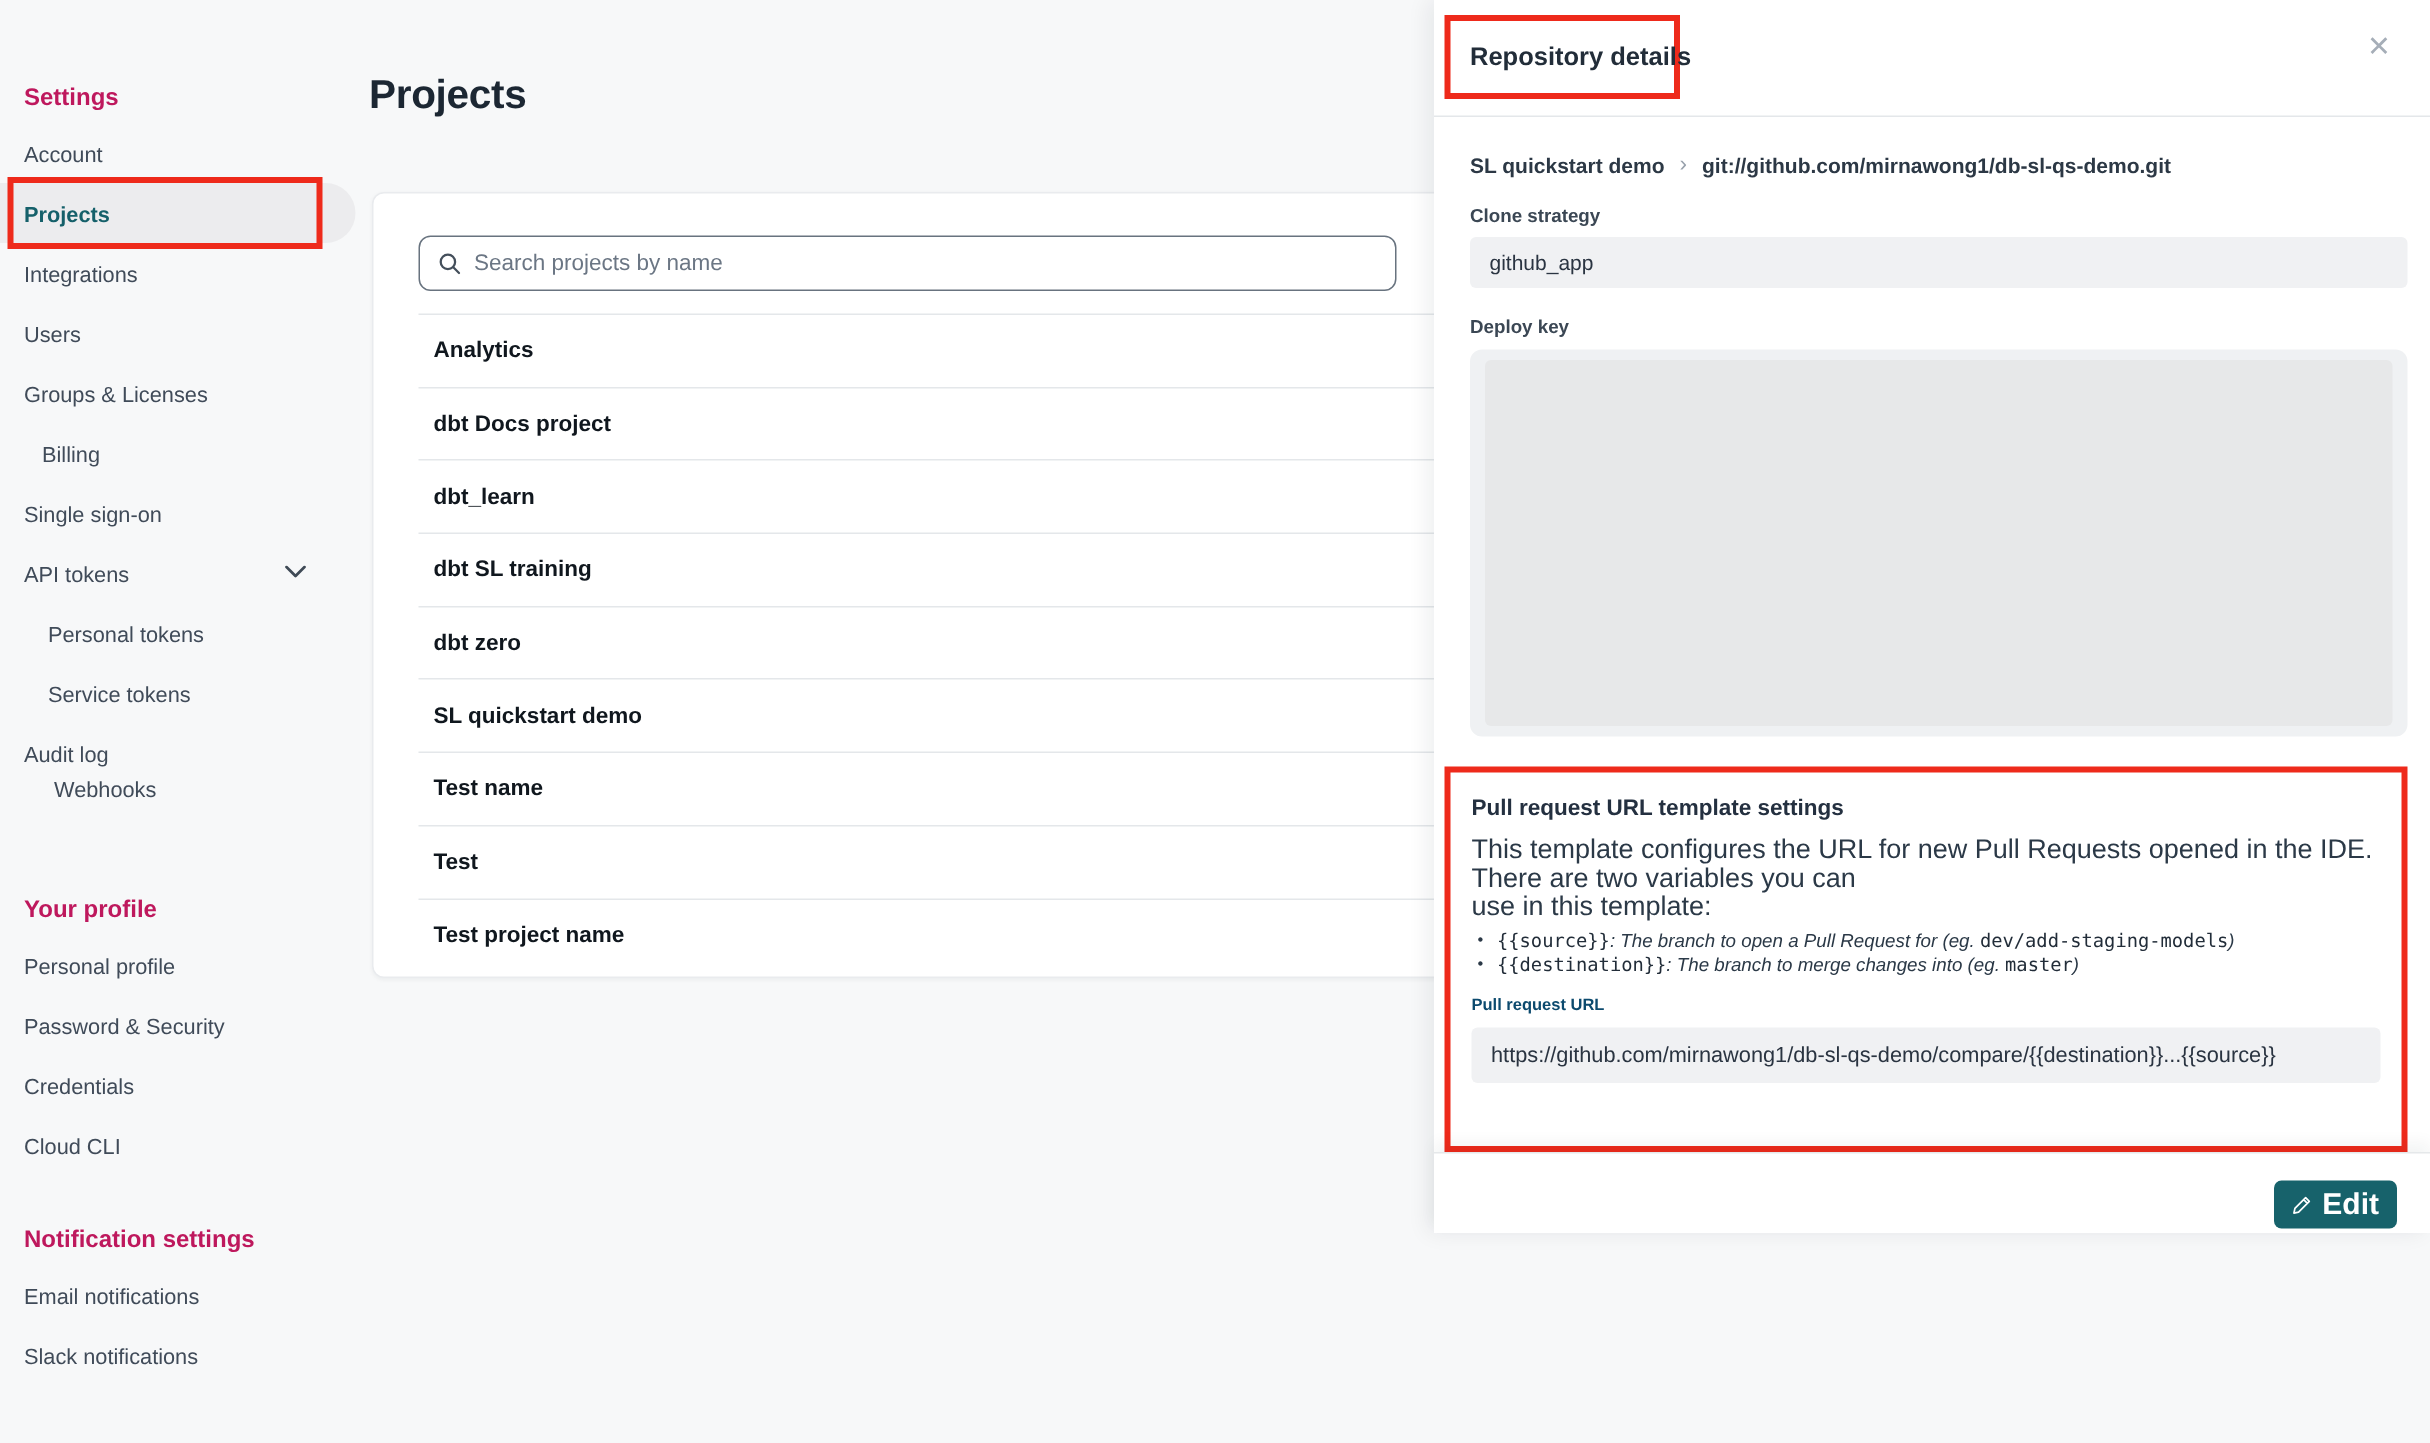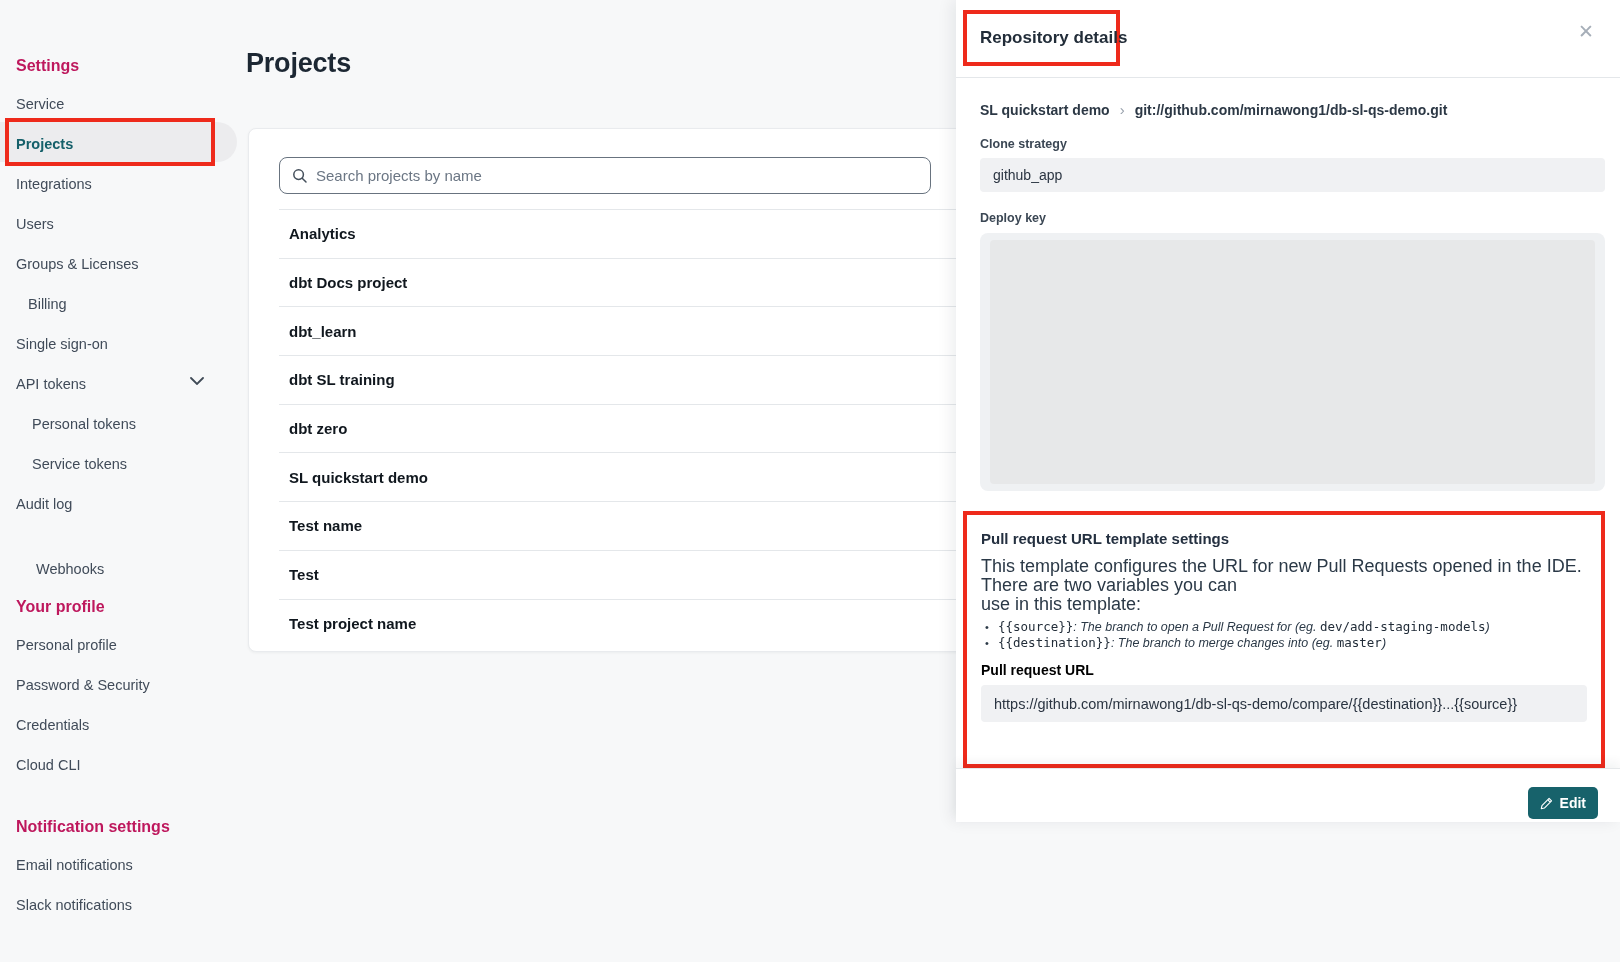--- a/index.html
+++ b/index.html
@@ -116,64 +116,64 @@
   .pr-bullets{margin-top:5px;list-style:none;}
   .pr-bullets li{
     font-size:12.5px;font-style:italic;color:#2b3947;line-height:16px;
     padding-left:17px;position:relative;
   }
   .pr-bullets li::before{content:"•";position:absolute;left:4px;font-style:normal;font-size:11px;}
   .code{
     font-family:"DejaVu Sans Mono","Liberation Mono",monospace;
     font-style:normal;font-size:12.5px;color:#222d39;
   }
-  .pr-url-label{margin-top:12px;font-size:14px;font-weight:700;color:#000000;height:15px;line-height:15px;}
+  .pr-url-label{margin-top:12px;font-size:11px;font-weight:700;color:#0c4a6e;height:15px;line-height:15px;}
   .pr-url-field{
     margin-top:7px;height:37px;background:var(--field-bg);border-radius:4px;
     display:flex;align-items:center;padding-left:13px;font-size:14.5px;color:#2a3441;
   }
 
   .panel-footer{
     position:absolute;left:0;bottom:0;width:100%;height:54px;background:#fff;
     border-top:1px solid #e5e8ea;box-shadow:0 -6px 10px rgba(25,35,45,0.05);
   }
   .edit-btn{
     position:absolute;right:22px;top:18px;height:32px;min-width:58px;
     background:var(--teal-btn);color:#fff;border:none;border-radius:5px;
     font-family:"Liberation Sans","DejaVu Sans",sans-serif;
-    font-size:14px;font-weight:700;cursor:pointer;
+    font-size:20px;font-weight:700;cursor:pointer;
     display:flex;align-items:center;justify-content:center;gap:7px;padding:0 12px;
   }
   .icon{line-height:0;display:inline-flex;}
 </style>
 </head>
 <body>
 
 <div class="stage">
 
   <nav class="sidebar">
     <div class="nav-pill"></div>
     <div class="side-heading" style="top:56px">Settings</div>
     <div id="nav-settings">
-        <div class="nav-item" style="top: 85px;"><span>Service</span></div>
+        <div class="nav-item" style="top: 85px;"><span>Account</span></div>
         <div class="nav-item active" style="top: 125px;"><span>Projects</span></div>
         <div class="nav-item" style="top: 165px;"><span>Integrations</span></div>
         <div class="nav-item" style="top: 205px;"><span>Users</span></div>
         <div class="nav-item" style="top: 245px;"><span>Groups &amp; Licenses</span></div>
         <div class="nav-item" style="top: 285px; padding-left: 28px;"><span>Billing</span></div>
         <div class="nav-item" style="top: 325px;"><span>Single sign-on</span></div>
         <div class="nav-item" style="top: 365px;"><span>API tokens</span><span class="nav-chevron icon">
             <svg width="14" height="8" viewBox="0 0 14 8">
               <polyline points="1,1 7,7 13,1" fill="none" stroke="#3f4a56" stroke-width="1.8" stroke-linecap="round"></polyline>
             </svg>
           </span></div>
         <div class="nav-item child" style="top: 405px;"><span>Personal tokens</span></div>
         <div class="nav-item child" style="top: 445px;"><span>Service tokens</span></div>
         <div class="nav-item" style="top: 485px;"><span>Audit log</span></div>
-        <div class="nav-item" style="top: 550px; padding-left: 36px;"><span>Webhooks</span></div>
+        <div class="nav-item" style="top: 508px; padding-left: 36px;"><span>Webhooks</span></div>
       </div>
 
     <div class="side-heading" style="top:597px">Your profile</div>
     <div id="nav-profile">
         <div class="nav-item" style="top: 626px;"><span>Personal profile</span></div>
         <div class="nav-item" style="top: 666px;"><span>Password &amp; Security</span></div>
         <div class="nav-item" style="top: 706px;"><span>Credentials</span></div>
         <div class="nav-item" style="top: 746px;"><span>Cloud CLI</span></div>
       </div>
 

